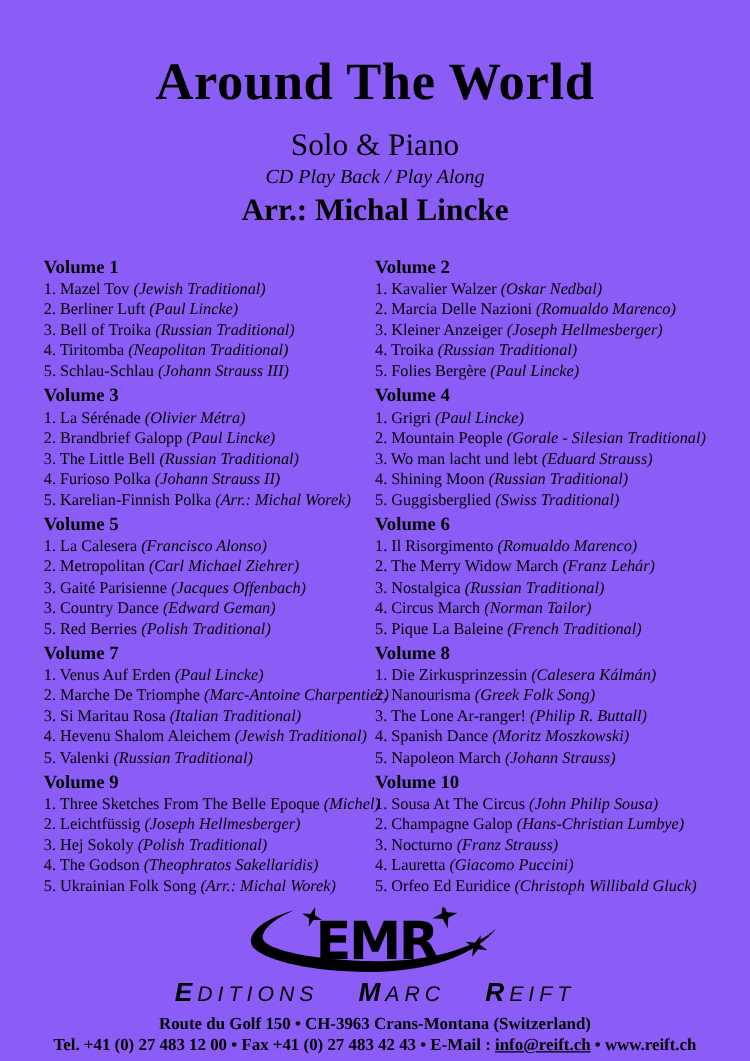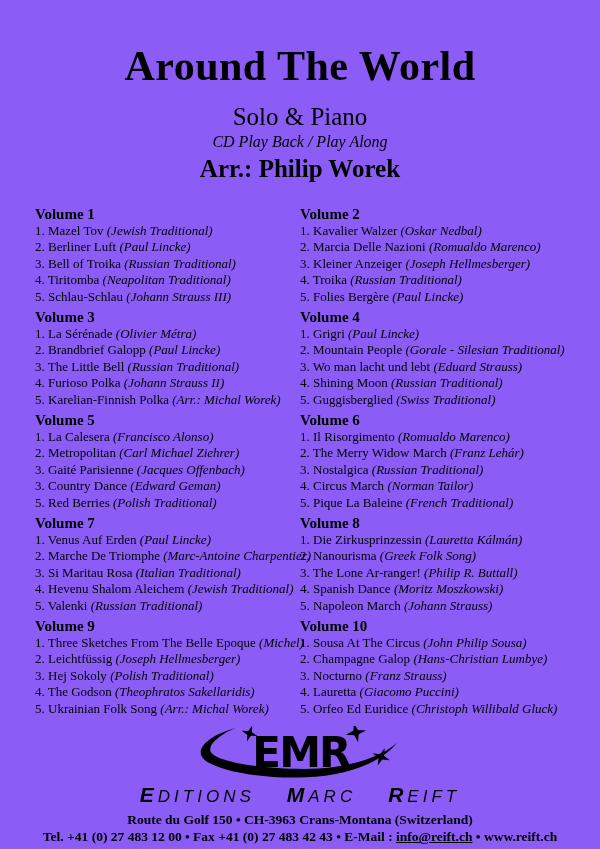--- a/index.html
+++ b/index.html
@@ -90,21 +90,21 @@
 </style>
 </head>
 <body>
 
 <div class="page">
 
   <div class="header">
     <h1 class="title">Around The World</h1>
     <div class="subtitle">Solo &amp; Piano</div>
     <div class="format-note">CD Play Back / Play Along</div>
-    <div class="arranger">Arr.: Philip Worek</div>
+    <div class="arranger">Arr.: Michal Lincke</div>
   </div>
 
   <div class="volumes" id="volumes">
       <div class="volume">
         <div class="vol-label">Volume 1</div>
         <div class="track"><span>1. Mazel Tov</span> <span class="credit">(Jewish Traditional)</span></div>
         <div class="track"><span>2. Berliner Luft</span> <span class="credit">(Paul Lincke)</span></div>
         <div class="track"><span>3. Bell of Troika</span> <span class="credit">(Russian Traditional)</span></div>
         <div class="track"><span>4. Tiritomba</span> <span class="credit">(Neapolitan Traditional)</span></div>
         <div class="track"><span>5. Schlau-Schlau</span> <span class="credit">(Johann Strauss III)</span></div>
@@ -152,21 +152,21 @@
       <div class="volume">
         <div class="vol-label">Volume 7</div>
         <div class="track"><span>1. Venus Auf Erden</span> <span class="credit">(Paul Lincke)</span></div>
         <div class="track"><span>2. Marche De Triomphe</span> <span class="credit">(Marc-Antoine Charpentier)</span></div>
         <div class="track"><span>3. Si Maritau Rosa</span> <span class="credit">(Italian Traditional)</span></div>
         <div class="track"><span>4. Hevenu Shalom Aleichem</span> <span class="credit">(Jewish Traditional)</span></div>
         <div class="track"><span>5. Valenki</span> <span class="credit">(Russian Traditional)</span></div>
       </div>
       <div class="volume">
         <div class="vol-label">Volume 8</div>
-        <div class="track"><span>1. Die Zirkusprinzessin</span> <span class="credit">(Lauretta Kálmán)</span></div>
+        <div class="track"><span>1. Die Zirkusprinzessin</span> <span class="credit">(Calesera Kálmán)</span></div>
         <div class="track"><span>2. Nanourisma</span> <span class="credit">(Greek Folk Song)</span></div>
         <div class="track"><span>3. The Lone Ar-ranger!</span> <span class="credit">(Philip R. Buttall)</span></div>
         <div class="track"><span>4. Spanish Dance</span> <span class="credit">(Moritz Moszkowski)</span></div>
         <div class="track"><span>5. Napoleon March</span> <span class="credit">(Johann Strauss)</span></div>
       </div>
       <div class="volume">
         <div class="vol-label">Volume 9</div>
         <div class="track"><span>1. Three Sketches From The Belle Epoque</span> <span class="credit">(Michel)</span></div>
         <div class="track"><span>2. Leichtfüssig</span> <span class="credit">(Joseph Hellmesberger)</span></div>
         <div class="track"><span>3. Hej Sokoly</span> <span class="credit">(Polish Traditional)</span></div>

